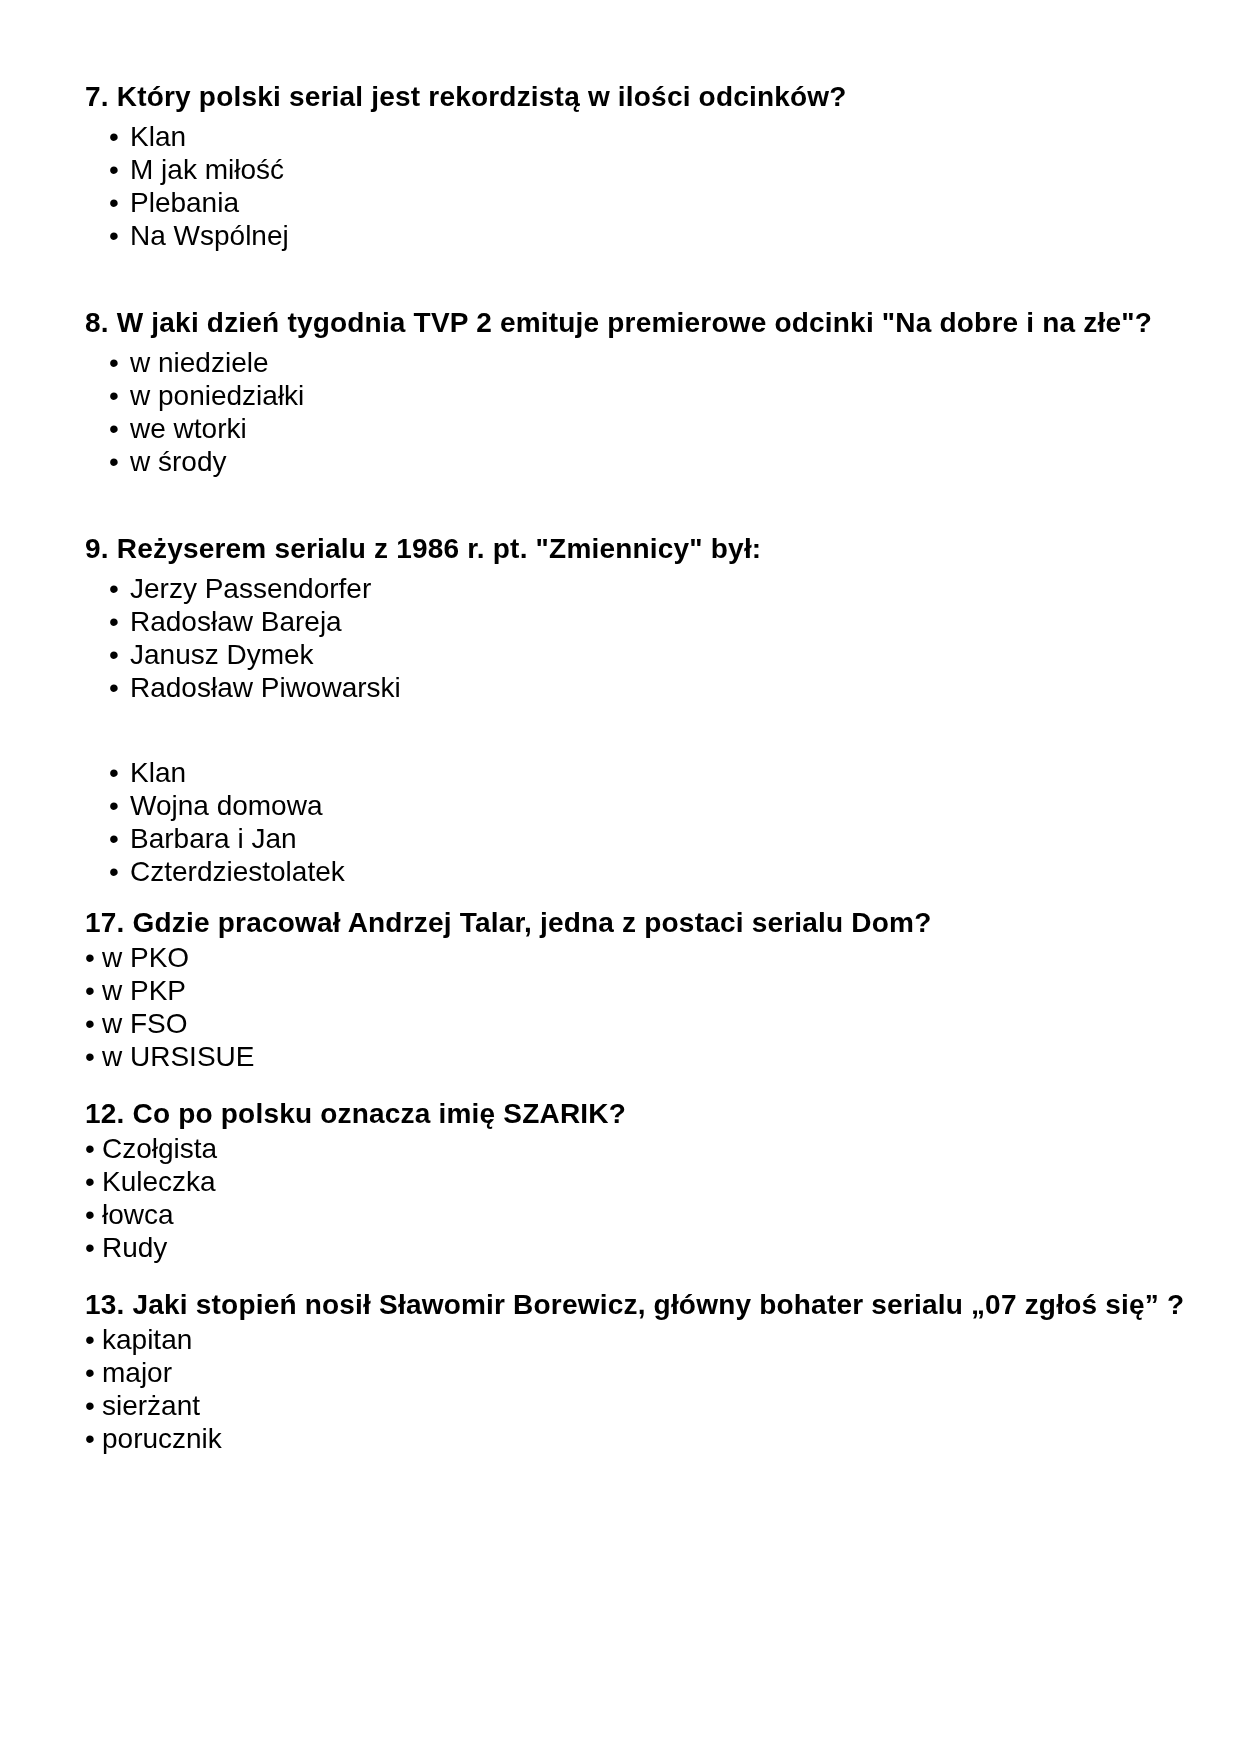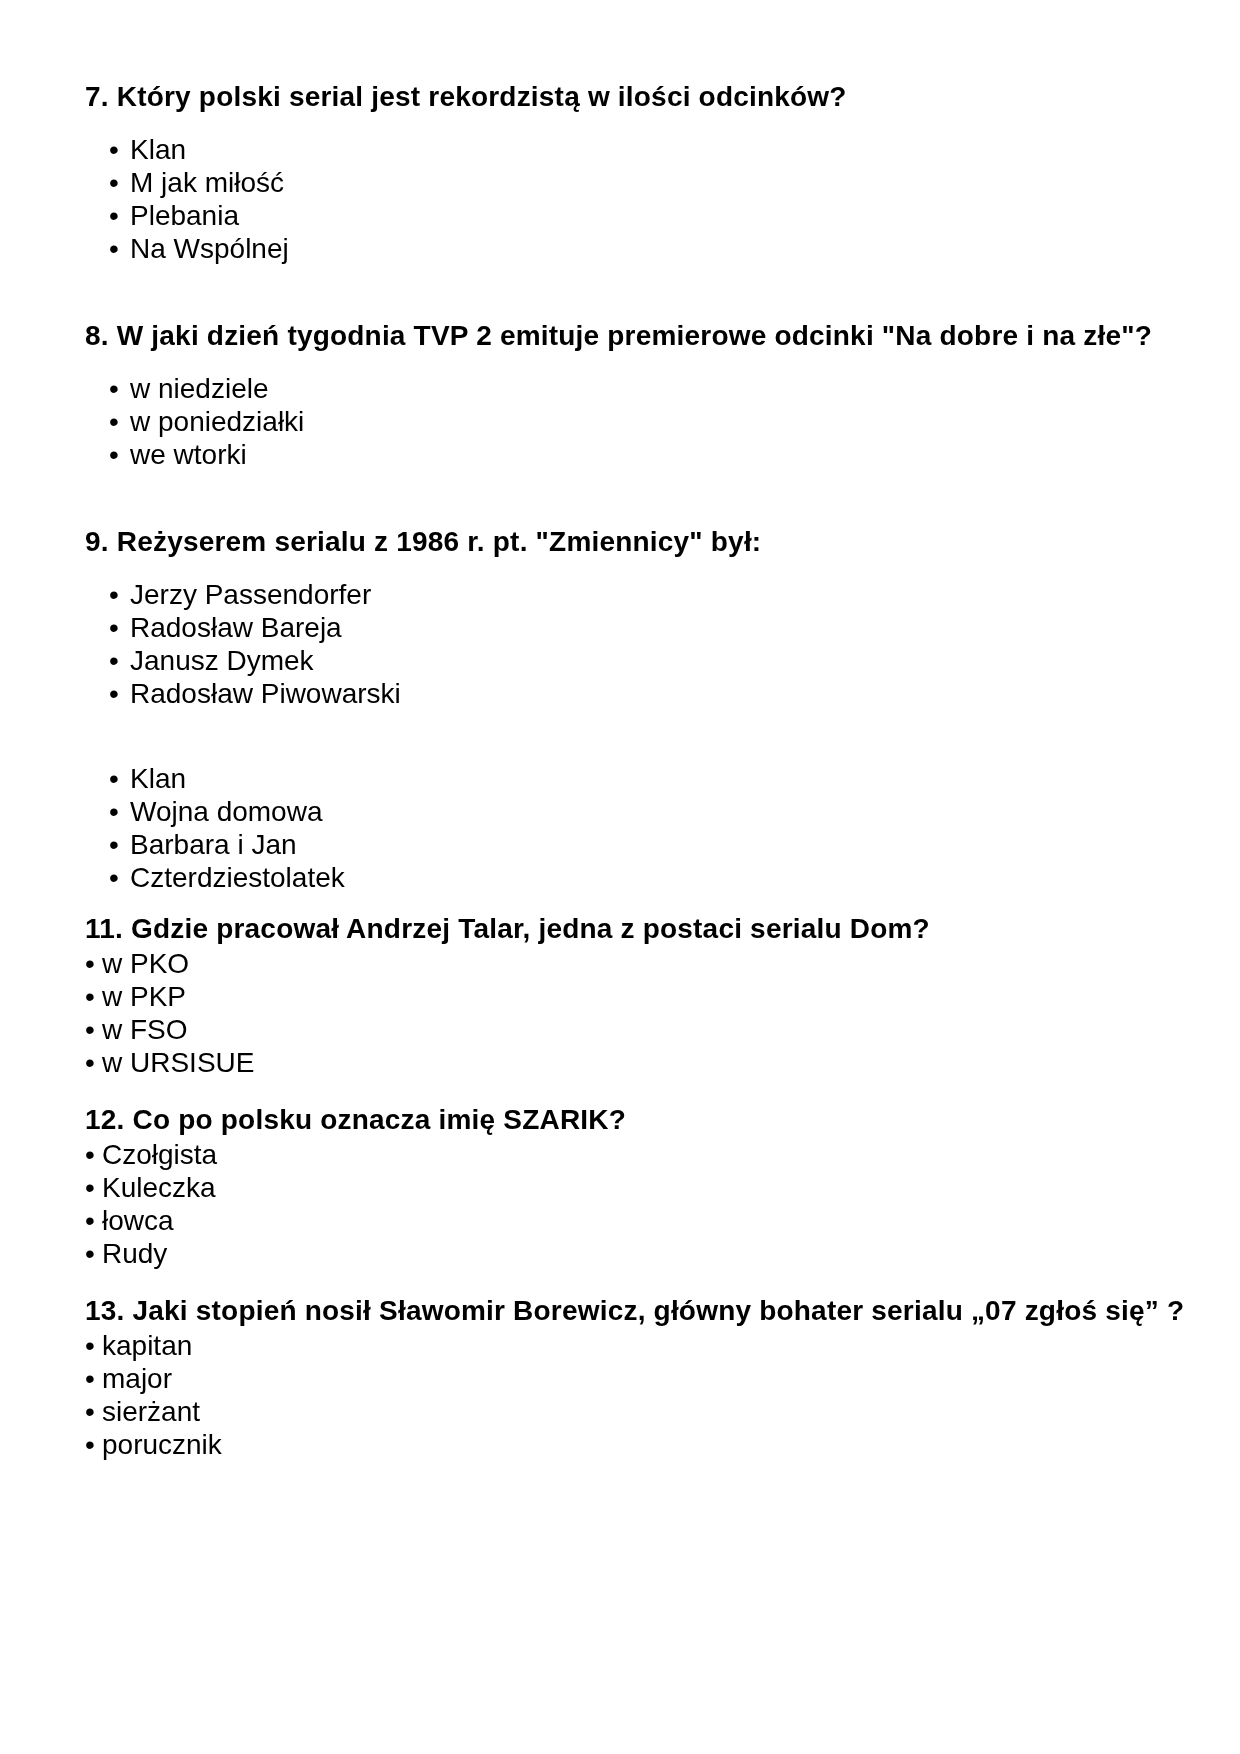--- a/index.html
+++ b/index.html
@@ -39,21 +39,21 @@
   }
   ul.opts {
     list-style: none;
     margin: 0;
     padding: 0;
     font-size: 28px;
     font-weight: 400;
     line-height: 33px;
   }
   ul.opts.indented {
-    margin-top: 18px;
+    margin-top: 5px;
   }
   ul.opts.indented li {
     position: relative;
     padding-left: 45px;
   }
   ul.opts.indented li::before {
     content: "\2022";
     position: absolute;
     left: 24px;
   }
@@ -81,20 +81,21 @@
       <li>Na Wspólnej</li>
     </ul>
   </section>
 
   <section class="q">
     <h2 class="q-head"><span>8.</span> <span>W jaki dzień tygodnia TVP 2 emituje premierowe odcinki "Na dobre i na złe"?</span></h2>
     <ul class="opts indented">
       <li>w niedziele</li>
       <li>w poniedziałki</li>
       <li>we wtorki</li>
+      <li>w środy</li>
     </ul>
   </section>
 
   <section class="q">
     <h2 class="q-head"><span>9.</span> <span>Reżyserem serialu z 1986 r. pt. "Zmiennicy" był:</span></h2>
     <ul class="opts indented">
       <li>Jerzy Passendorfer</li>
       <li>Radosław Bareja</li>
       <li>Janusz Dymek</li>
       <li>Radosław Piwowarski</li>
@@ -104,21 +105,21 @@
   <section class="q">
     <ul class="opts indented">
       <li>Klan</li>
       <li>Wojna domowa</li>
       <li>Barbara i Jan</li>
       <li>Czterdziestolatek</li>
     </ul>
   </section>
 
   <section class="q tight">
-    <h2 class="q-head"><span>11.</span> <span>Gdzie pracował Andrzej Talar, jedna z postaci serialu Dom?</span></h2>
+    <h2 class="q-head"><span>17.</span> <span>Gdzie pracował Andrzej Talar, jedna z postaci serialu Dom?</span></h2>
     <ul class="opts flush">
       <li>w PKO</li>
       <li>w PKP</li>
       <li>w FSO</li>
       <li>w URSISUE</li>
     </ul>
   </section>
 
   <section class="q mid">
     <h2 class="q-head"><span>12.</span> <span>Co po polsku oznacza imię SZARIK?</span></h2>

